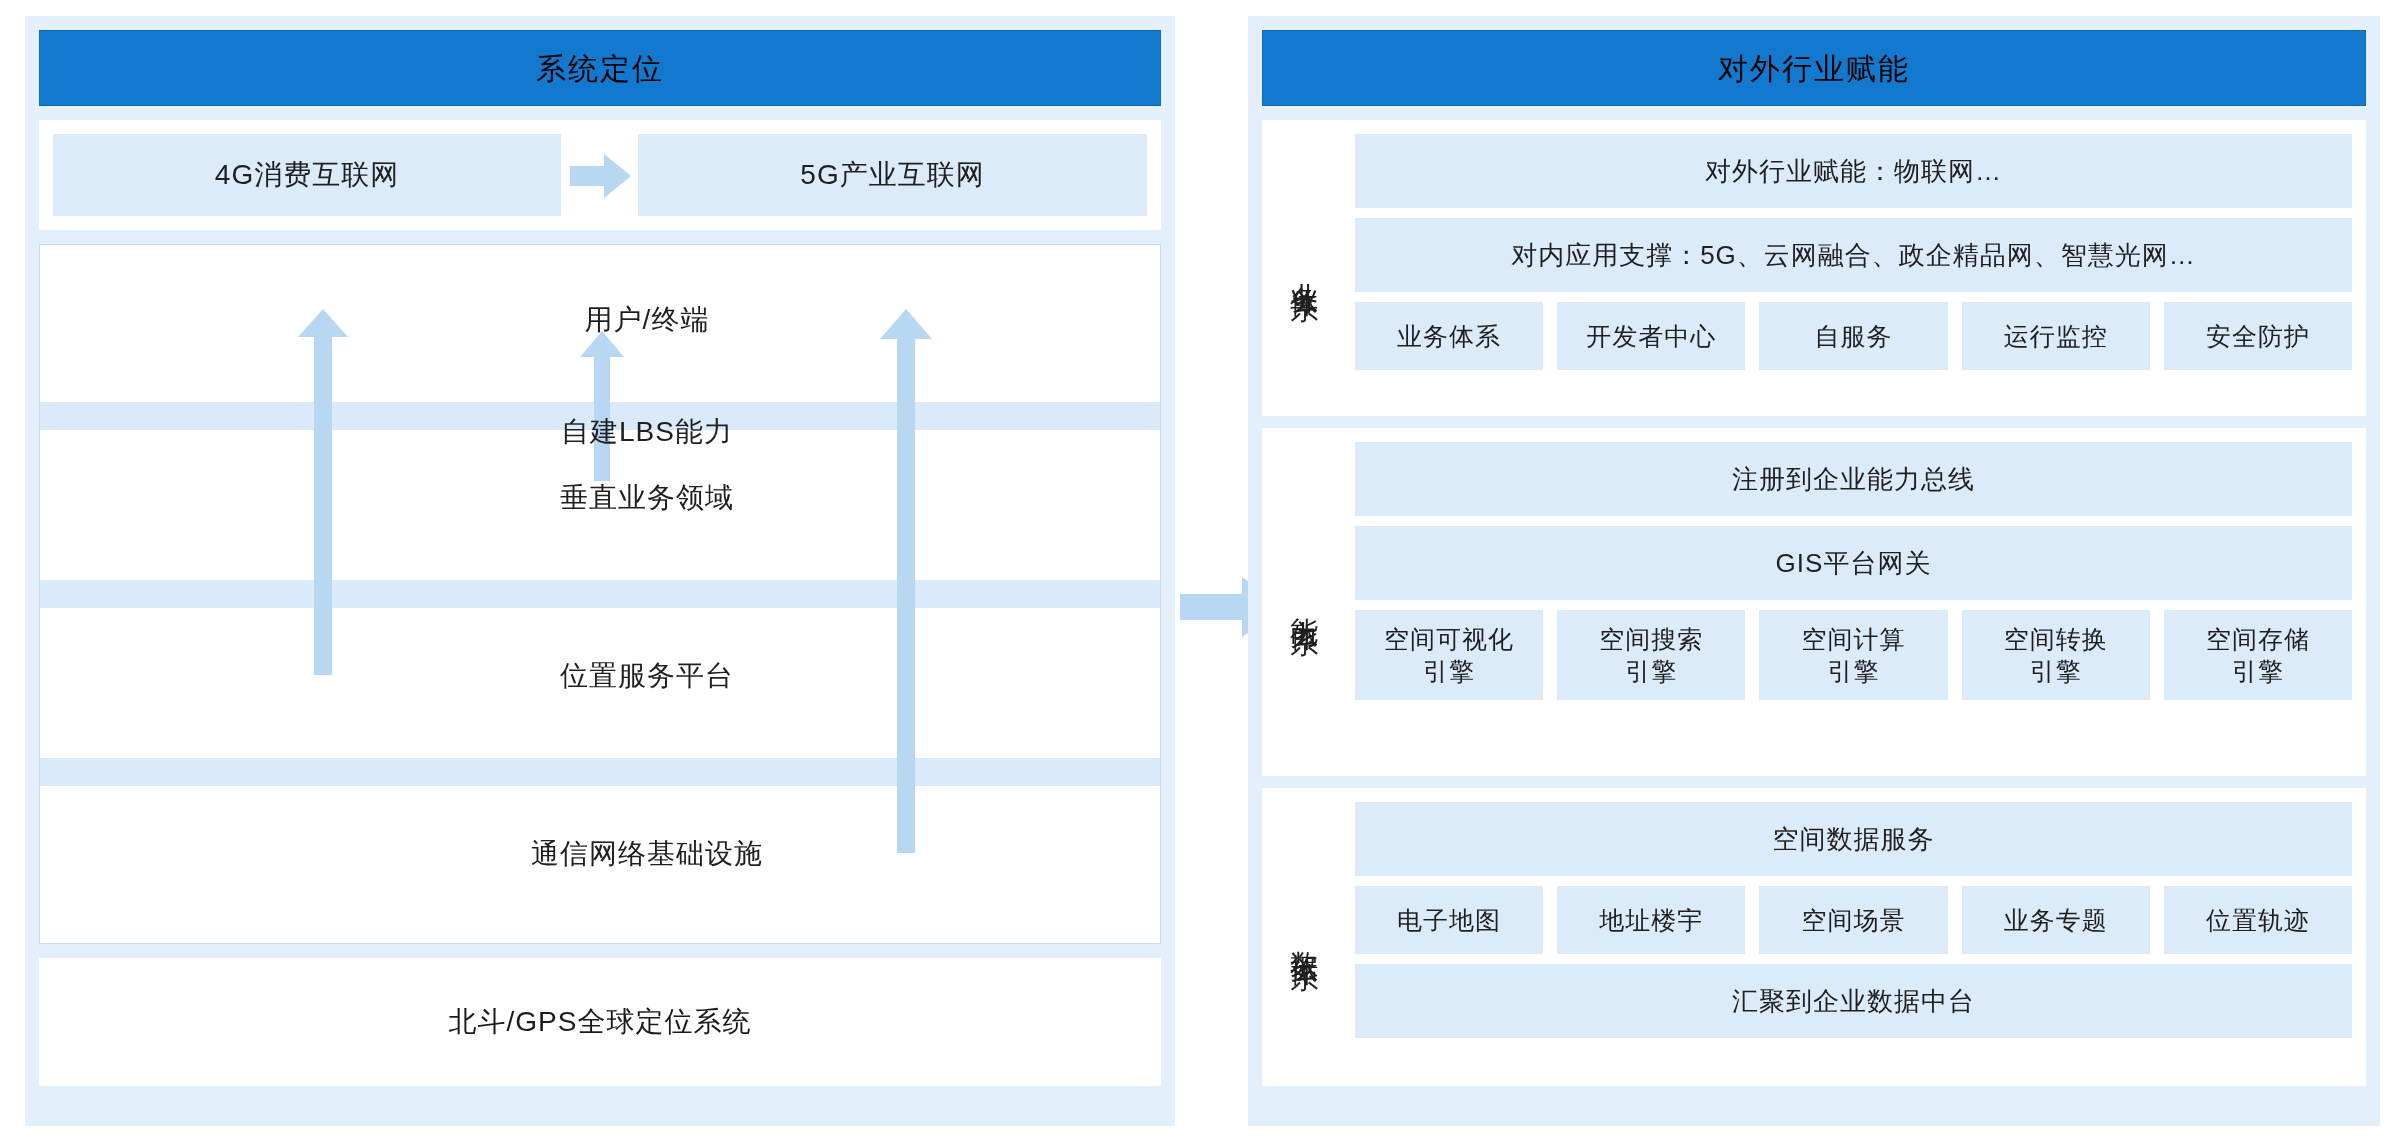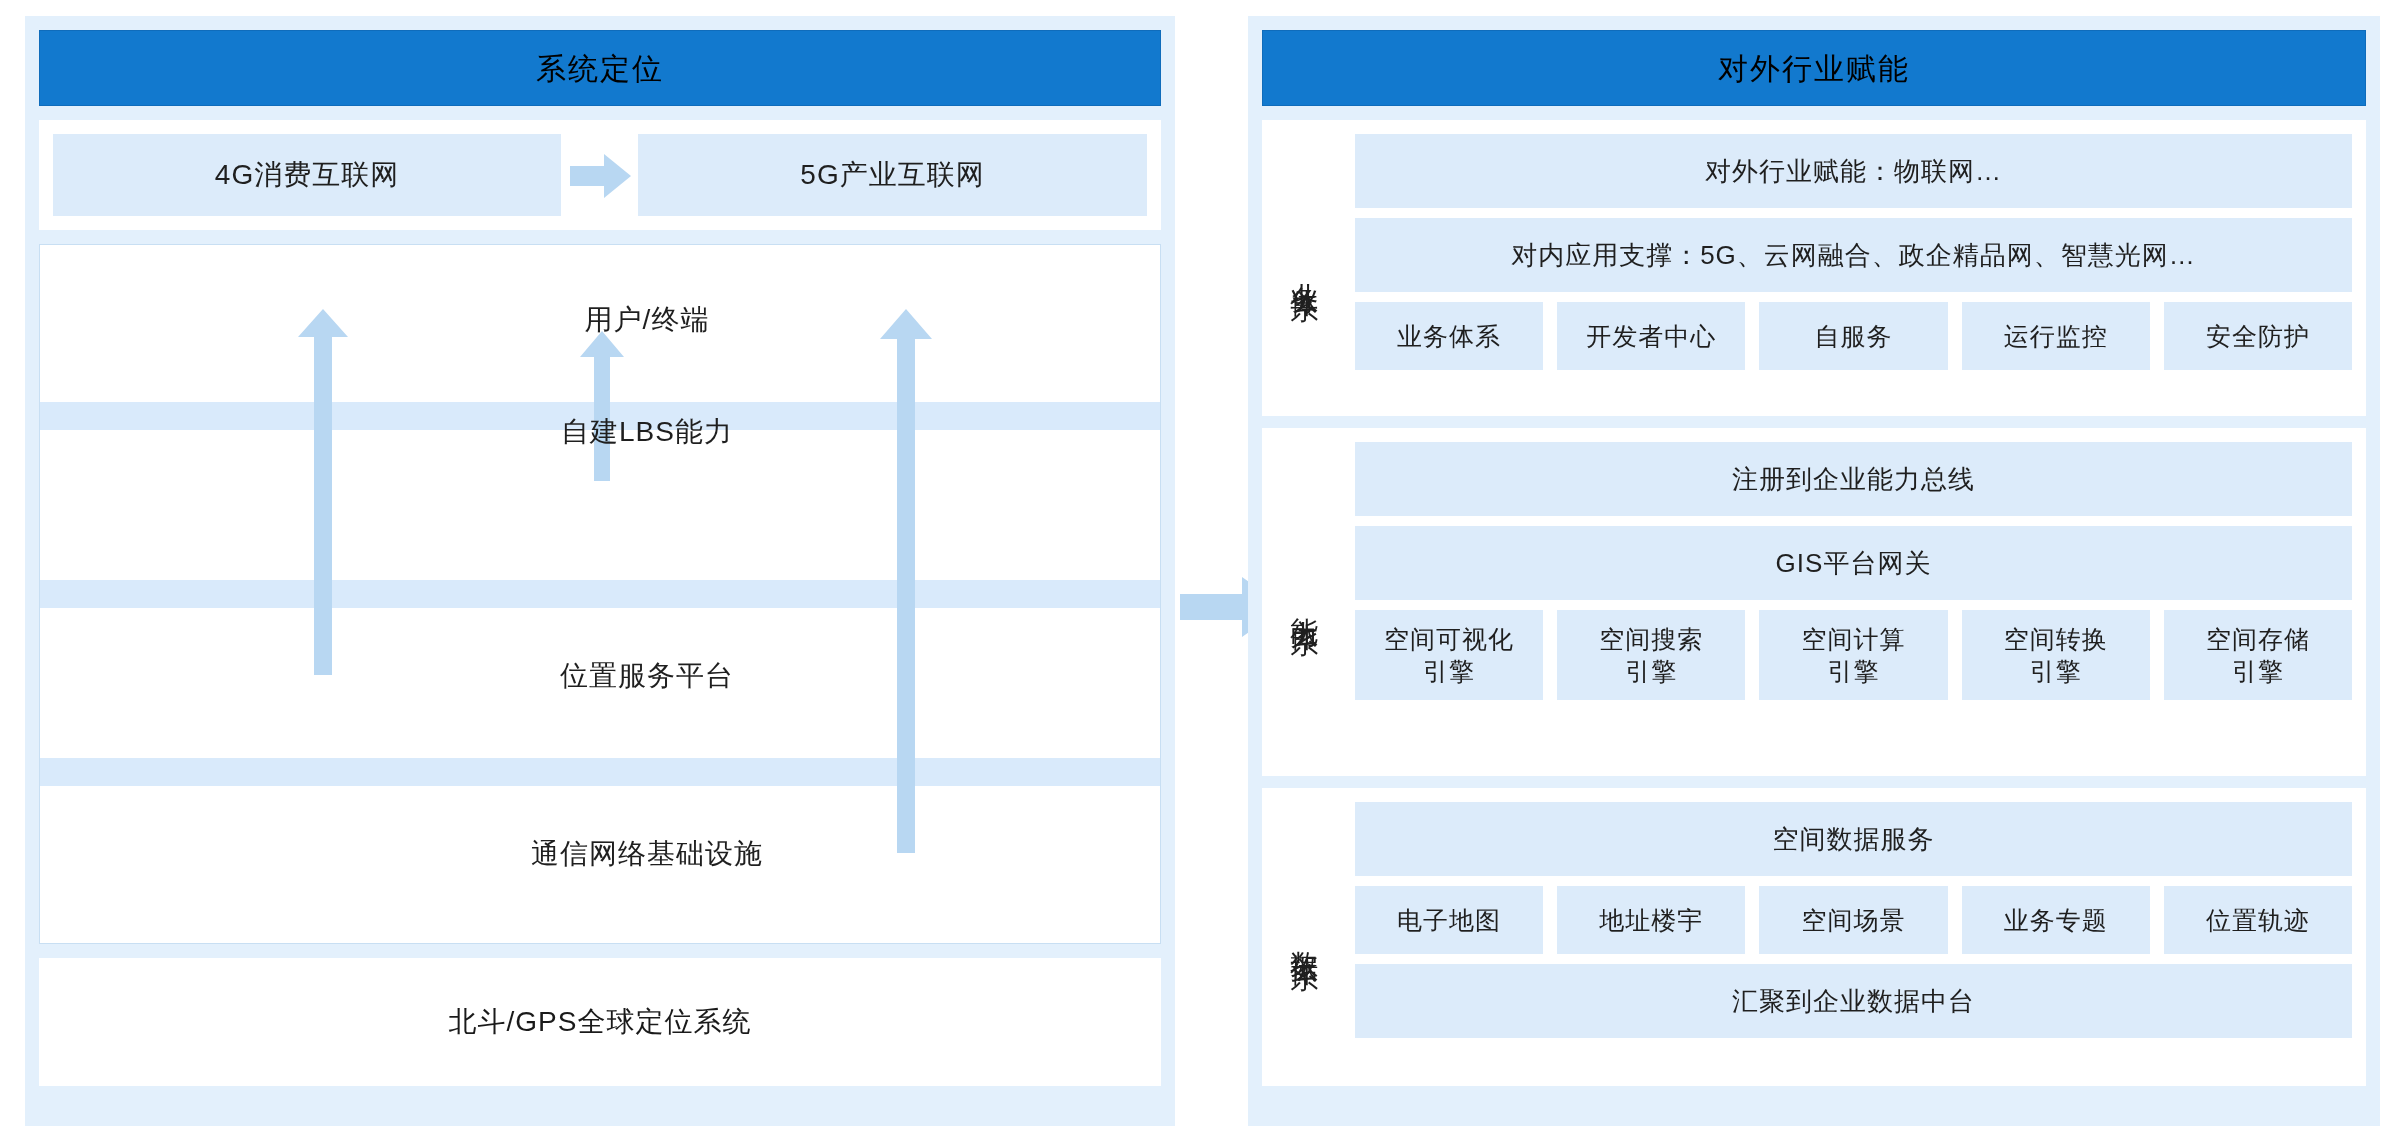--- a/index.html
+++ b/index.html
@@ -269,20 +269,21 @@
       </svg>
 
       <svg class="v-arrow" id="v-arrow-far" viewBox="0 0 52 544" preserveAspectRatio="none">
         <path d="M26 0 L52 30 L35 30 L35 544 L17 544 L17 30 L0 30 Z" fill="#b8d7f2"></path>
       </svg>
 
       <div class="stack-label" id="lbl-user">用户/终端</div>
 
       <div class="stack-label" id="lbl-lbs">自建LBS能力</div>
 
+      <div class="stack-label" id="lbl-vertical">垂直业务领域</div>
 
       <div class="stack-label" id="lbl-lps">位置服务平台</div>
 
       <div class="stack-label" id="lbl-infra">通信网络基础设施</div>
     </div>
 
     <div class="white-card" id="gps-card">北斗/GPS全球定位系统</div>
   </div>
 
   <svg id="center-arrow" viewBox="0 0 106 64">

